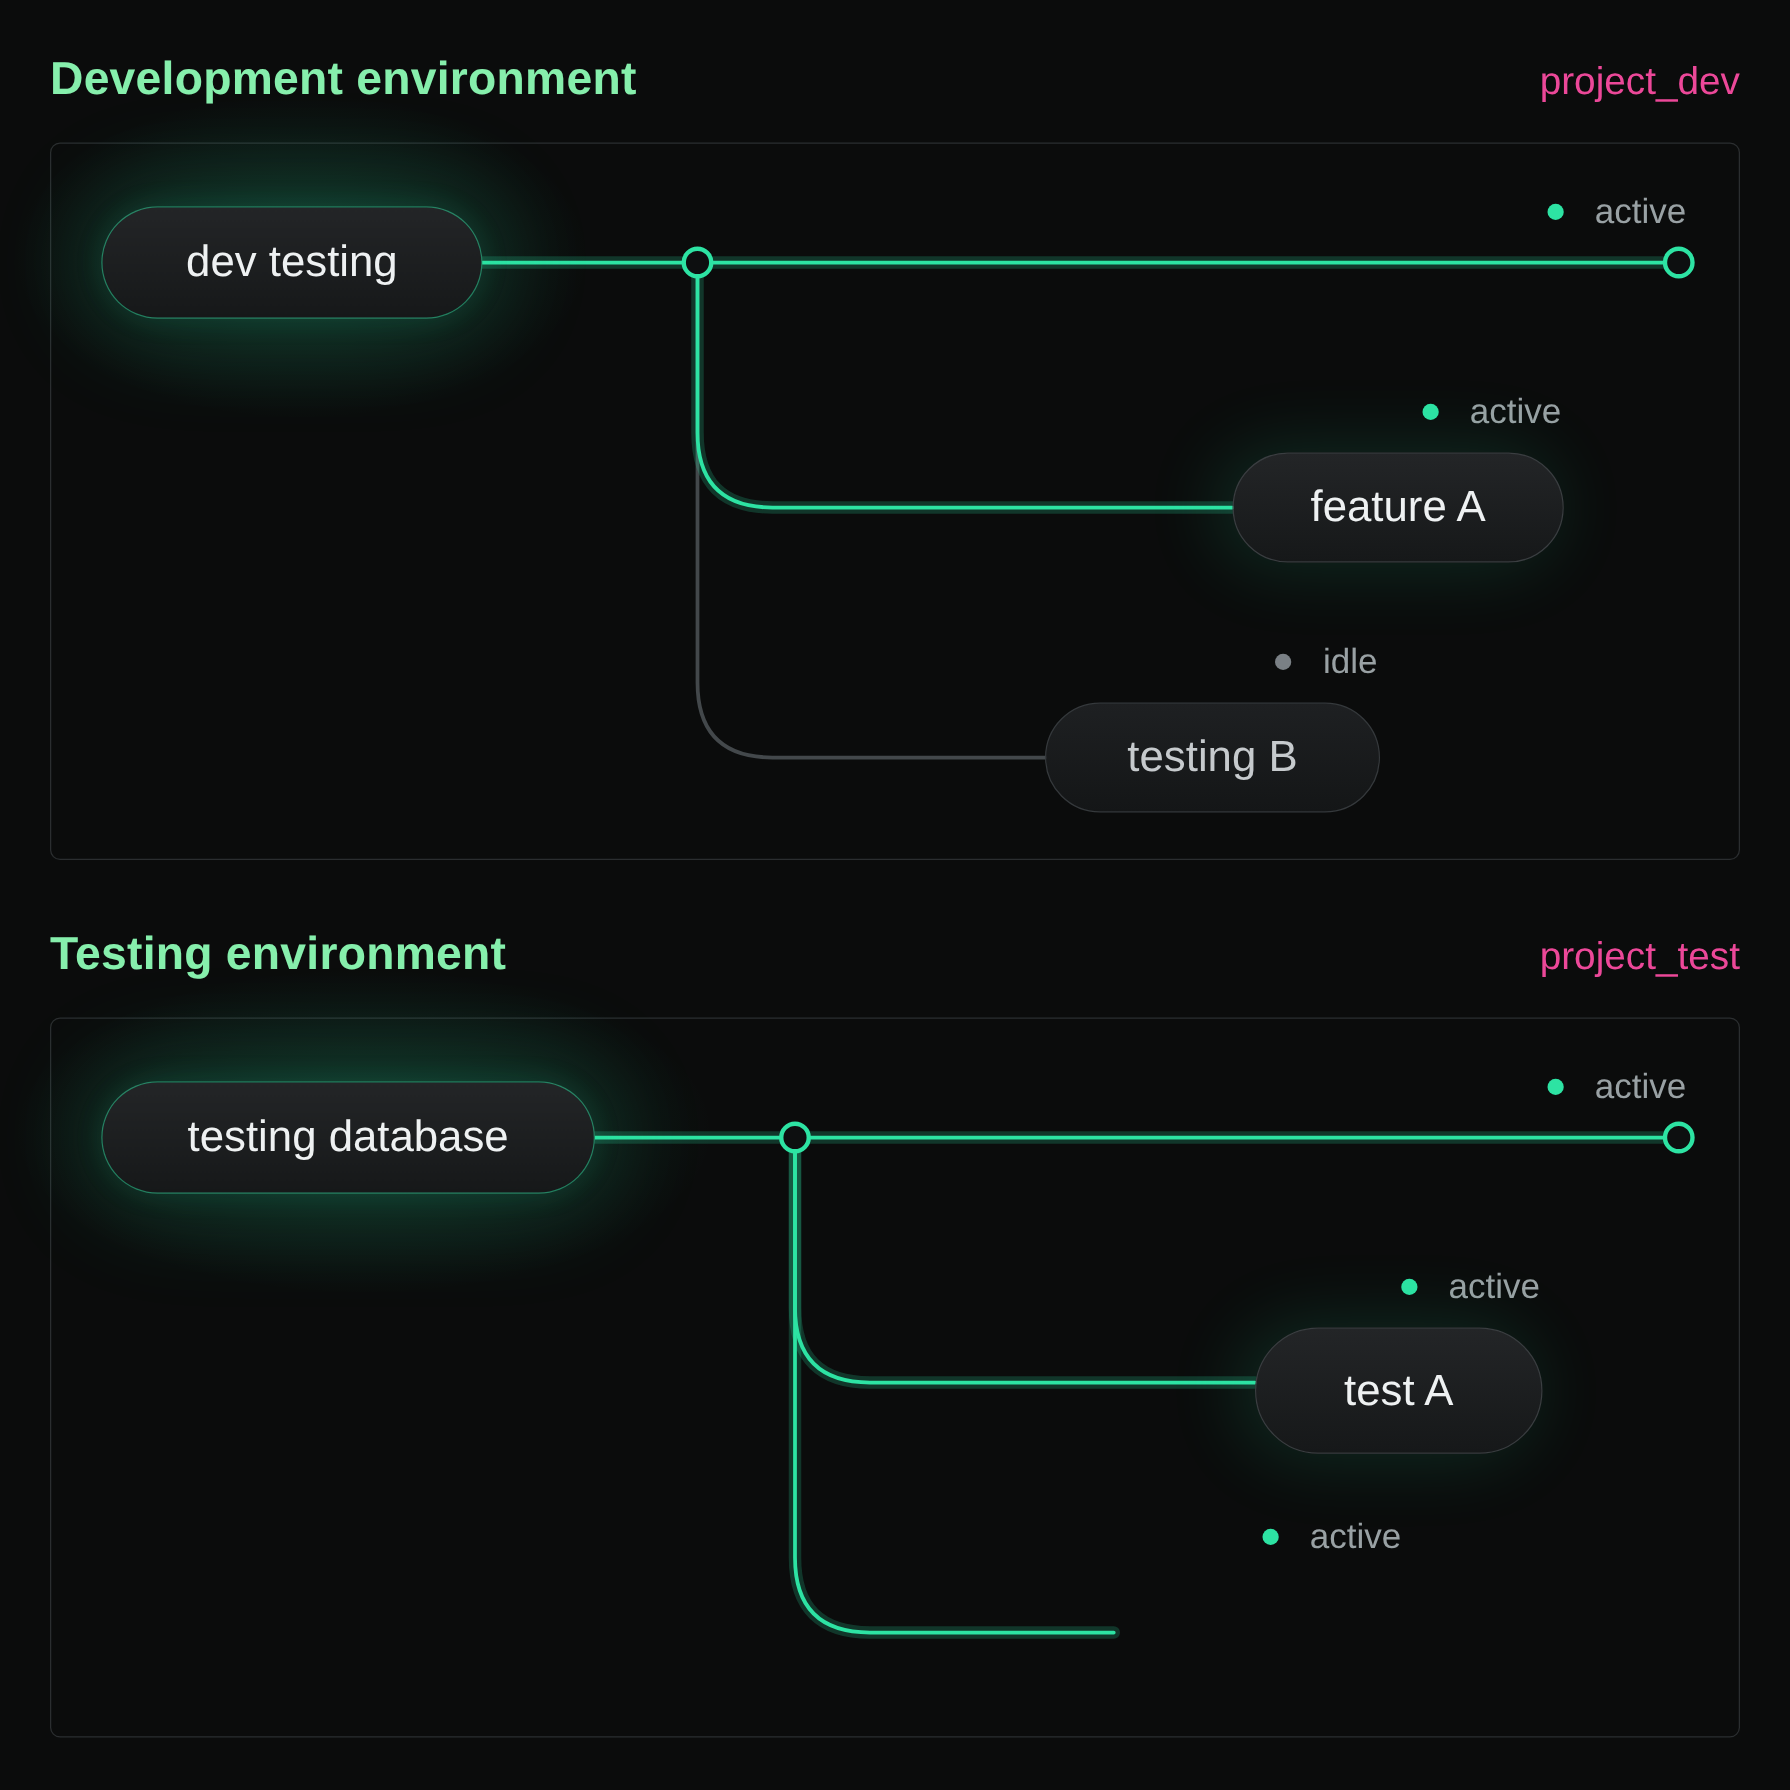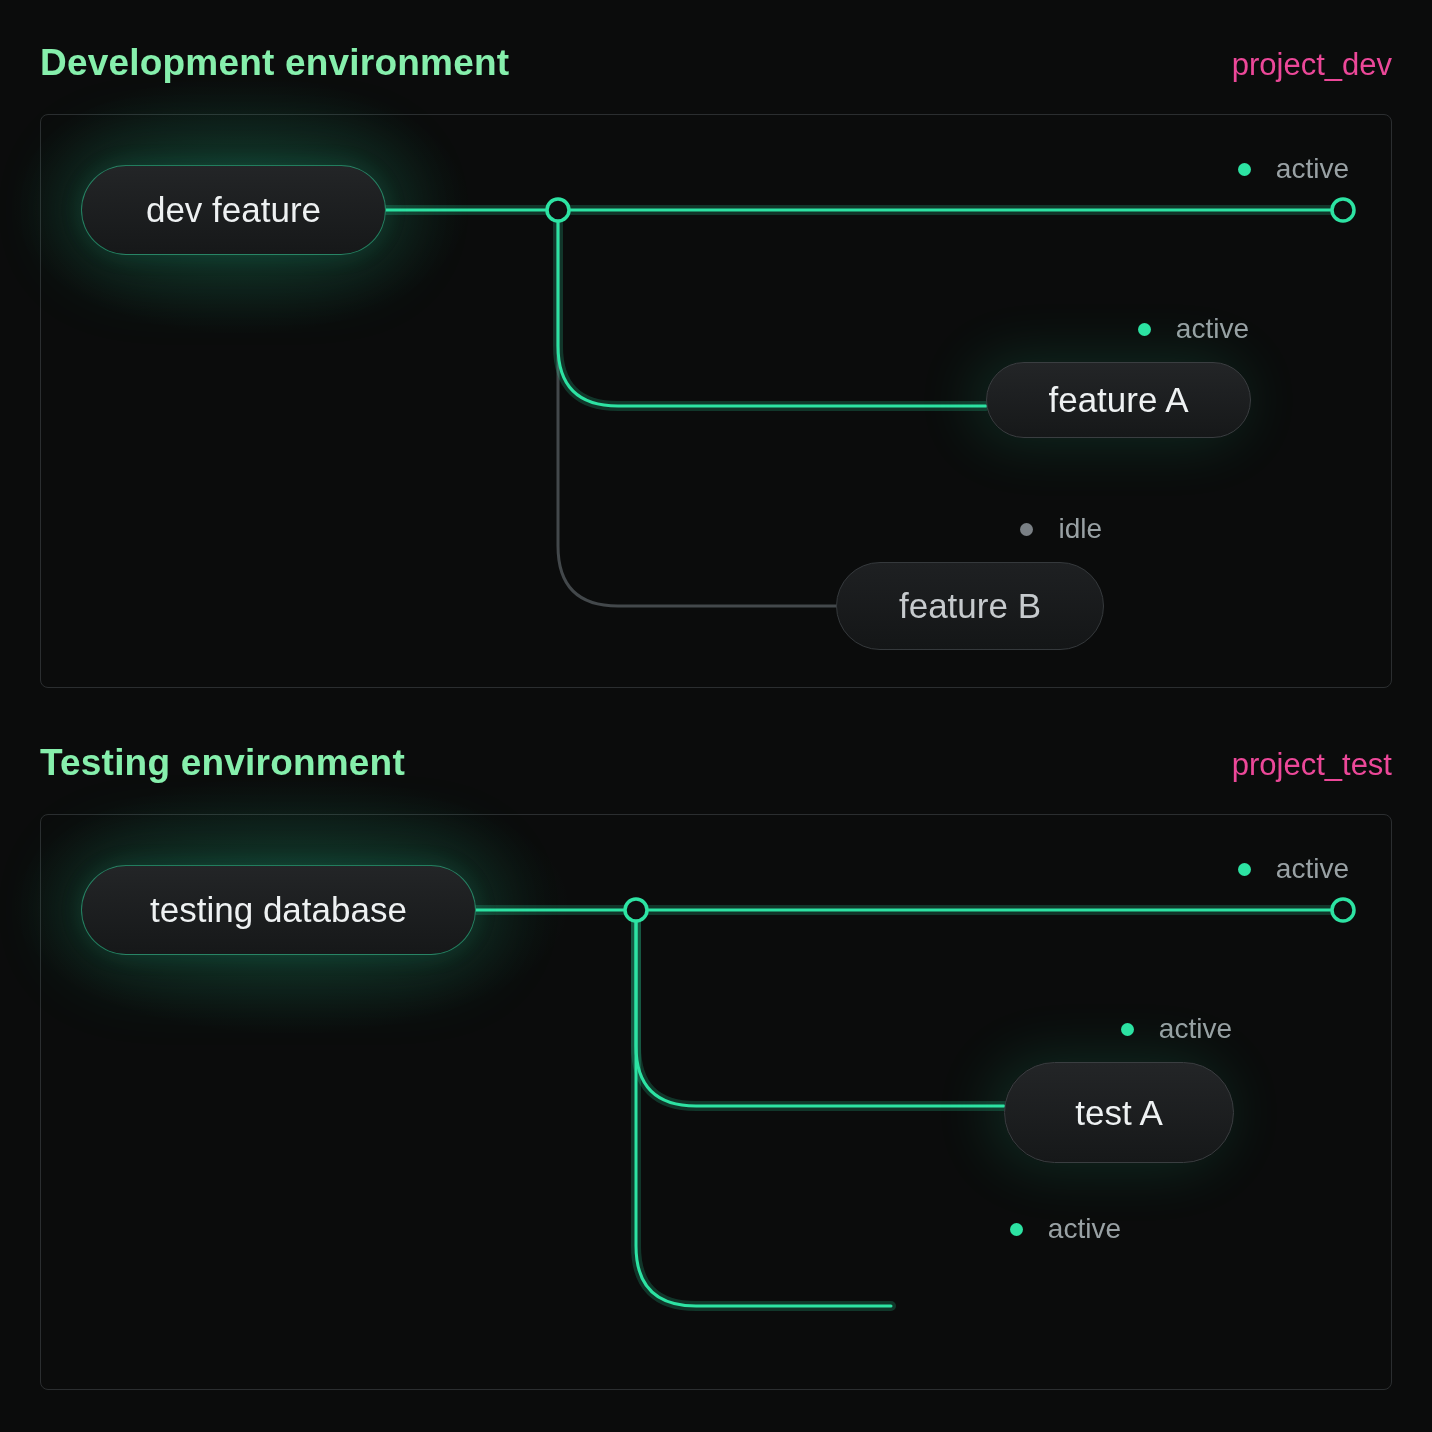--- a/index.html
+++ b/index.html
@@ -66,44 +66,44 @@
       <path class="wire accent" d="M 345 95 H 1302"></path>
       <path class="wire-glow" d="M 517 95 V 231 Q 517 291 577 291 H 945"></path>
       <path class="wire accent" d="M 517 95 V 231 Q 517 291 577 291 H 945"></path>
       <circle class="node" cx="517" cy="95" r="11"></circle>
       <circle class="node" cx="1302" cy="95" r="11"></circle>
     </svg>
 
     <div class="glow" style="left:-30px;top:-40px;width:460px;height:260px;"></div>
 
     <div class="pill source" style="left:40px;top:50px;width:305px;height:90px;">
-      <span>dev feature</span>
+      <span>dev testing</span>
     </div>
 
     <div class="status" style="top:38px;right:42px;">
       <span class="dot"></span>
       <span>active</span>
     </div>
 
     <div class="status" style="top:198px;right:142px;">
       <span class="dot"></span>
       <span>active</span>
     </div>
 
-    <div class="pill active-branch" style="left:945px;top:247px;width:265px;height:76px;">
+    <div class="pill active-branch" style="left:945px;top:247px;width:265px;height:88px;">
       <span>feature A</span>
     </div>
 
     <div class="status idle" style="top:398px;right:289px;">
       <span class="dot"></span>
       <span>idle</span>
     </div>
 
     <div class="pill idle" style="left:795px;top:447px;width:268px;height:88px;">
-      <span>feature B</span>
+      <span>testing B</span>
     </div>
 
   </div>
 
   <div class="section-header header-2">
     <div class="section-title">Testing environment</div>
     <div class="project-label">project_test</div>
   </div>
 
   <div class="panel panel-2">

